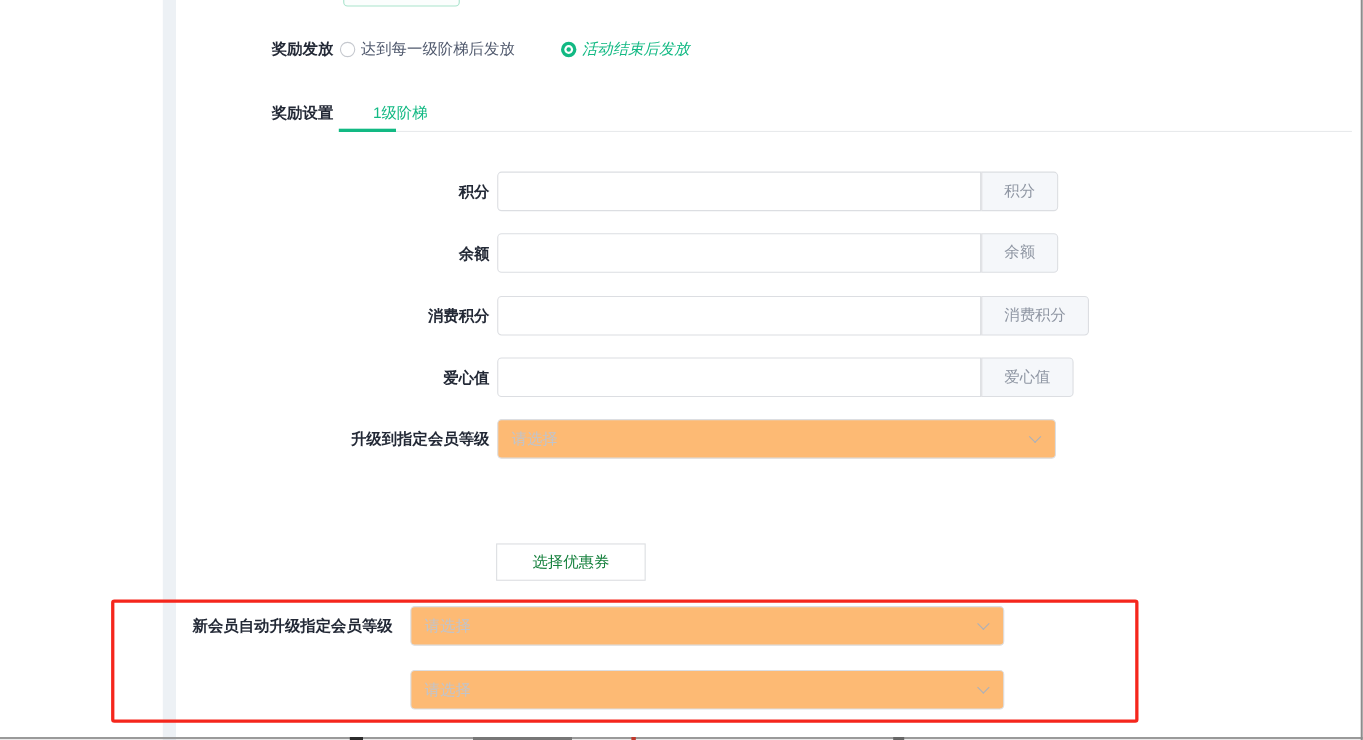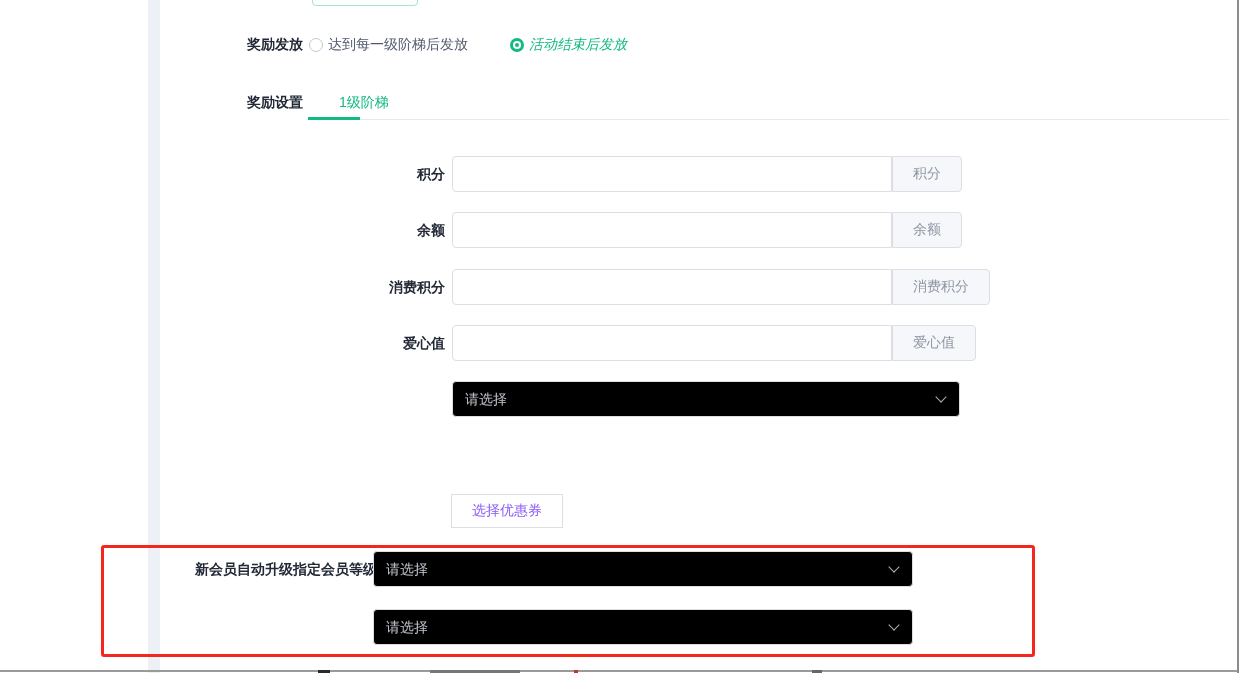--- a/index.html
+++ b/index.html
@@ -39,40 +39,40 @@
   .opt-on-text { color:var(--green); }
 
   .tabs-label { left:247px; top:94px; }
   .tab-item { left:311px; top:94px; color:var(--green); cursor:pointer;margin-left:28px; }
   .tab-bar-line { left:310px; top:119px; width:919px; height:1px; background:#e8eaec; }
   .tab-active-line { left:308px; top:117px; width:52px; height:3px; background:var(--green); }
 
   
   .flabel { left:240px; width:205px; text-align:right; font-weight:bold; color:#232936;
     line-height:36px; white-space:nowrap; }
-  .flabel2 { left:172px; width:205px; text-align:right; font-weight:bold; color:#232936;
+  .flabel2 { left:152px; width:205px; text-align:right; font-weight:bold; color:#232936;
     line-height:36px; white-space:nowrap; }
   .ipt { left:452px; width:440px; height:36px; border:1px solid var(--border);
     border-radius:4px 0 0 4px; padding:0 10px; font:inherit; color:#515a6e;
     outline:none; background:#fff; }
   .ipt::placeholder { color:var(--ph); }
   .suffix { left:892px; height:36px; border:1px solid var(--border); background:#f5f7fa;
     color:#8f96a3; border-radius:0 4px 4px 0; display:flex; align-items:center;
     padding:0 20px; white-space:nowrap; }
-  .selbox { height:36px; border:1px solid var(--border); border-radius:4px; background:#000000;
+  .selbox { height:36px; border:1px solid var(--border); border-radius:4px; background:#fdba74;
     display:flex; align-items:center; cursor:pointer; }
   .selbox input { flex:1; border:none; outline:none; font:inherit; padding:0 12px;
     background:transparent; color:#515a6e; min-width:0; }
   .selbox input::placeholder { color:var(--ph); }
   .chev { width:8px; height:8px; border-right:1.5px solid #aab0bb;
     border-bottom:1.5px solid #aab0bb; transform:rotate(45deg);
     margin-right:14px; margin-top:-4px; flex:none; }
 
-  .coupon-btn { left:451px; top:494px; width:112px; height:34px; background:#fff;
-    border:1px solid var(--border); border-radius:0; font:inherit; color:#8b5cf6;
+  .coupon-btn { left:451px; top:494px; width:136px; height:34px; background:#fff;
+    border:1px solid var(--border); border-radius:0; font:inherit; color:#15803d;
     cursor:pointer; }
 
   .red-rect { left:101px; top:545px; width:934px; height:112px;
     border:3px solid var(--red); border-radius:3px; }
 </style>
 </head>
 <body>
 
 <div class="screen">
 
@@ -110,20 +110,21 @@
   <div class="abs suffix" style="top:212px">余额</div>
 
   <div class="abs flabel" style="top:269px">消费积分</div>
   <input class="abs ipt" style="top: 269px;" value="">
   <div class="abs suffix" style="top:269px">消费积分</div>
 
   <div class="abs flabel" style="top:325px">爱心值</div>
   <input class="abs ipt" style="top: 325px;" value="">
   <div class="abs suffix" style="top:325px">爱心值</div>
 
+  <div class="abs flabel" style="top:381px">升级到指定会员等级</div>
   <div class="abs selbox" style="left:452px; top:381px; width:508px">
     <input readonly="" placeholder="请选择" style="">
     <span class="chev"></span>
   </div>
 
   <button class="abs coupon-btn">选择优惠券</button>
 
   <div class="abs red-rect"></div>
 
   <div class="abs flabel2" style="top:551px">新会员自动升级指定会员等级</div>

